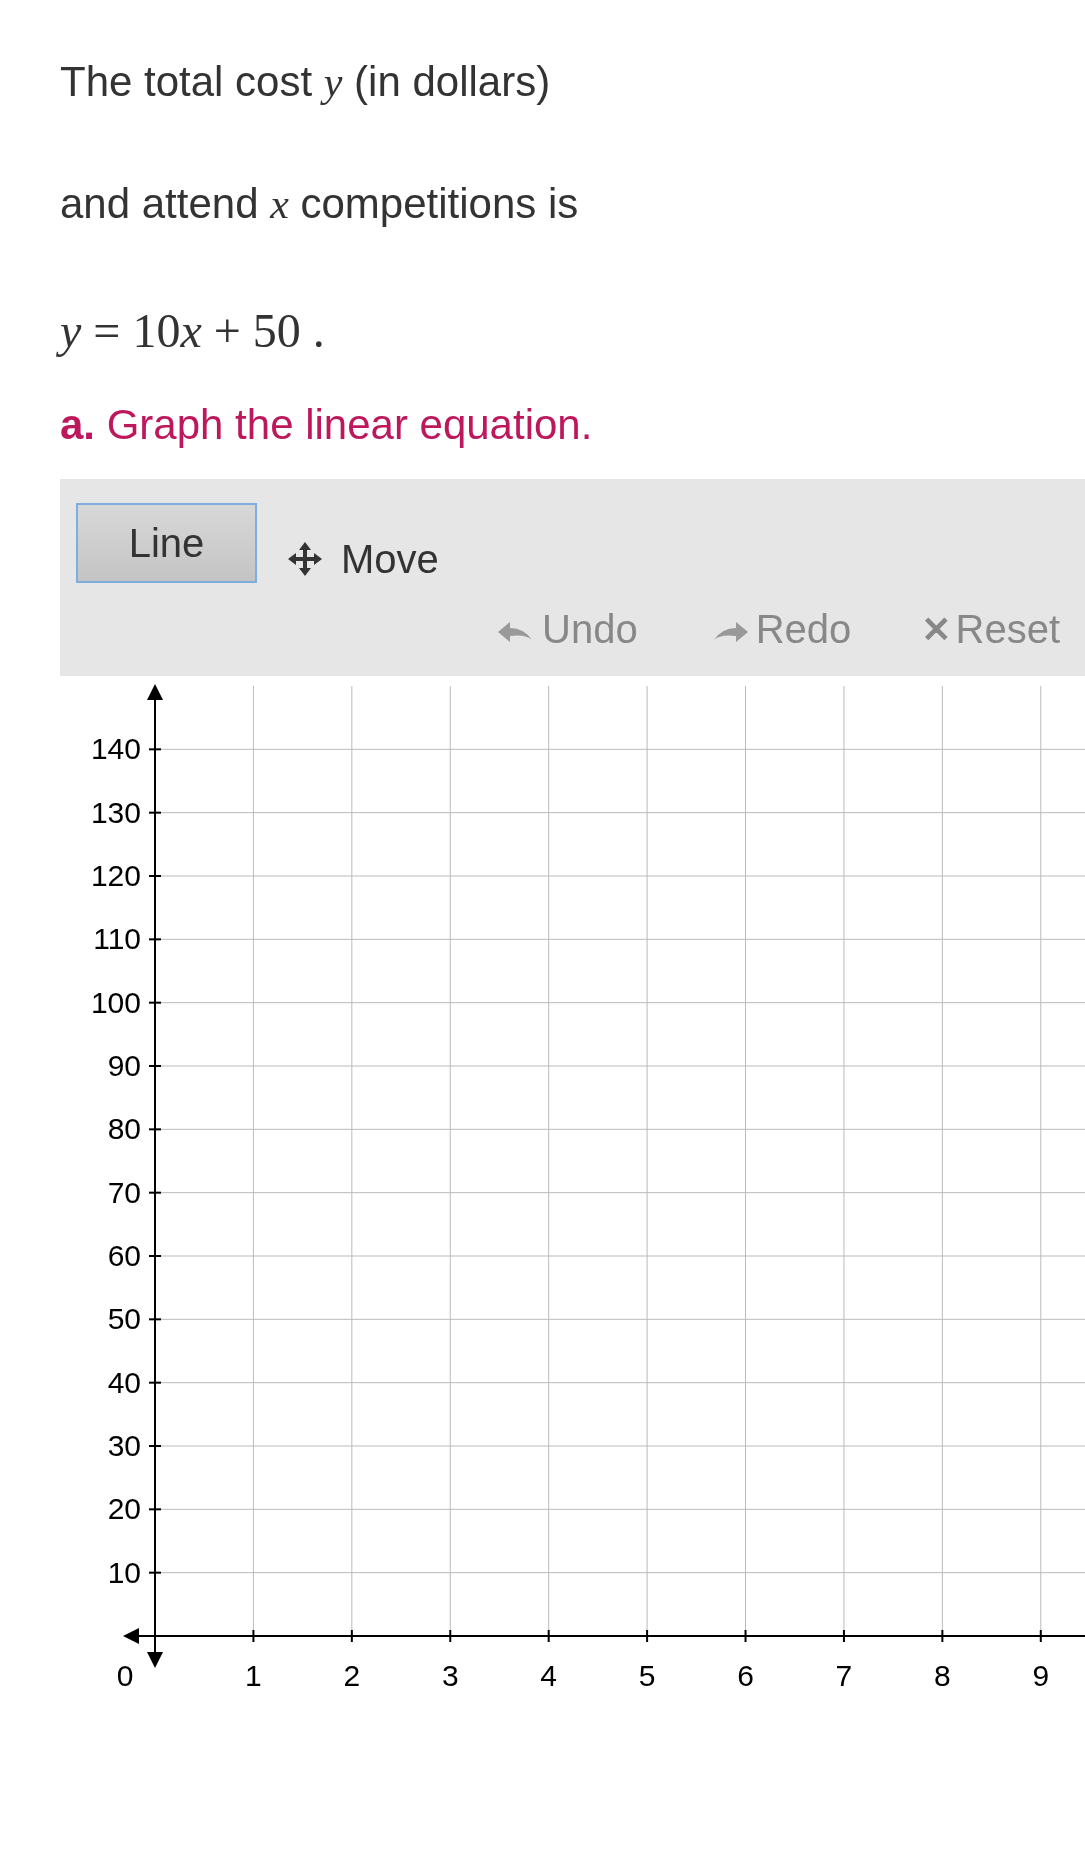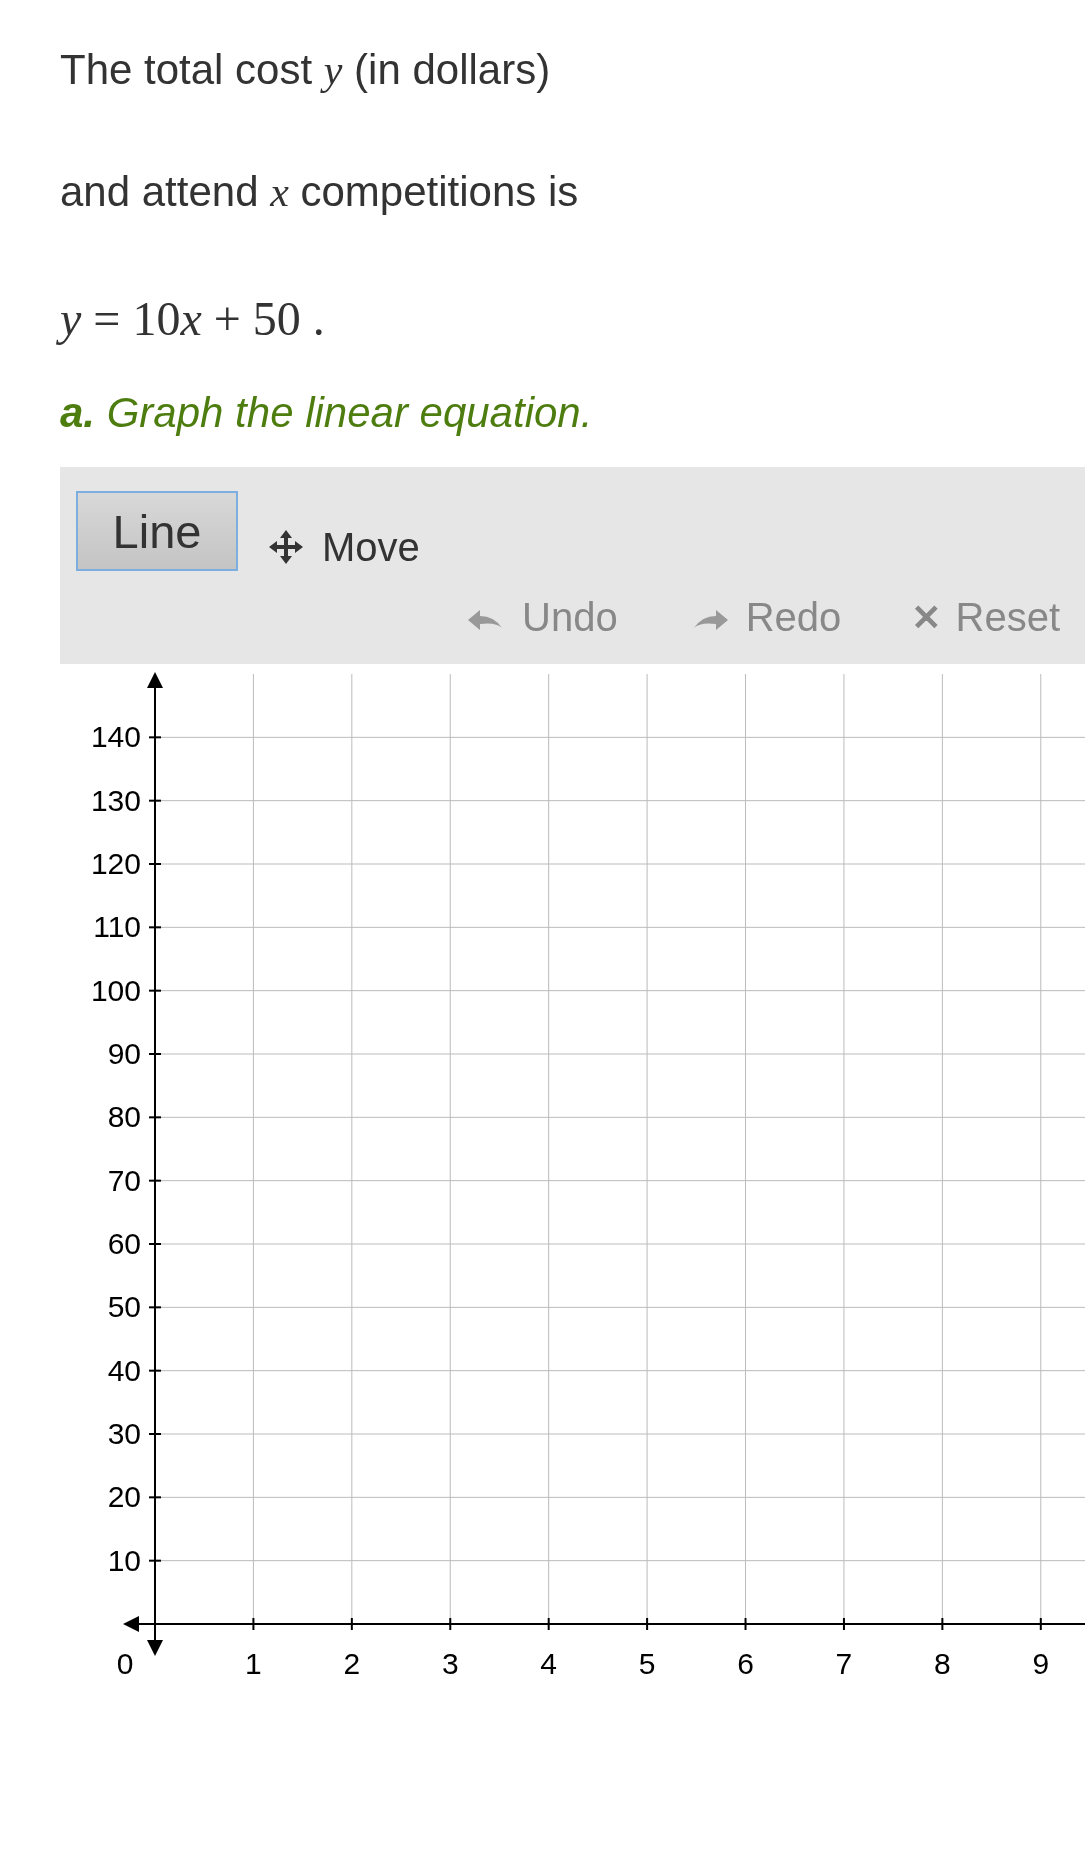--- a/index.html
+++ b/index.html
@@ -8,31 +8,31 @@
     background: #fff;
     width: 1085px;
     padding: 40px 60px;
     color: #333;
   }
   .problem-text {
     font-size: 42px;
     line-height: 1.45;
     color: #333;
     margin-bottom: 36px;
+    margin-top: 12px;
   }
   .math-var { font-style: italic; font-family: "Times New Roman", serif; }
   .equation {
     font-family: "Times New Roman", serif;
     font-size: 48px;
   }
   .part-label {
     font-size: 42px;
-    color: #4d7c0f;
+    color: #be185d;
     margin-bottom: 30px;
-    font-style: italic;
   }
   .part-label .bold { font-weight: bold; }
   .toolbar {
     background: #e6e6e6;
     padding: 24px 20px 24px 16px;
     width: 1030px;
   }
   .toolbar-row1 {
     display: flex;
     align-items: center;
@@ -42,42 +42,42 @@
   .toolbar-row2 {
     display: flex;
     align-items: center;
     justify-content: flex-end;
     gap: 70px;
     padding-right: 10px;
   }
   .tool-line {
     background: linear-gradient(#d8d8d8, #c4c4c4);
     border: 2px solid #7daee0;
-    width: 162px;
+    width: 181px;
     height: 80px;
     display: flex;
     align-items: center;
     justify-content: center;
-    font-size: 47px;
+    font-size: 40px;
     color: #333;
     cursor: pointer;
   }
   .tool-move {
     display: flex;
     align-items: center;
     gap: 16px;
     font-size: 40px;
     color: #333;
     cursor: pointer;
     margin-top: 32px;
   }
   .tool-action {
     display: flex;
     align-items: center;
-    gap: 14px;
+    gap: 4px;
     font-size: 40px;
     color: #888;
     cursor: pointer;
     justify-content: center;
   }
   .tool-action svg { flex-shrink: 0; }
   .chart-area {
     width: 1030px;
     height: 1020px;
     position: relative;

